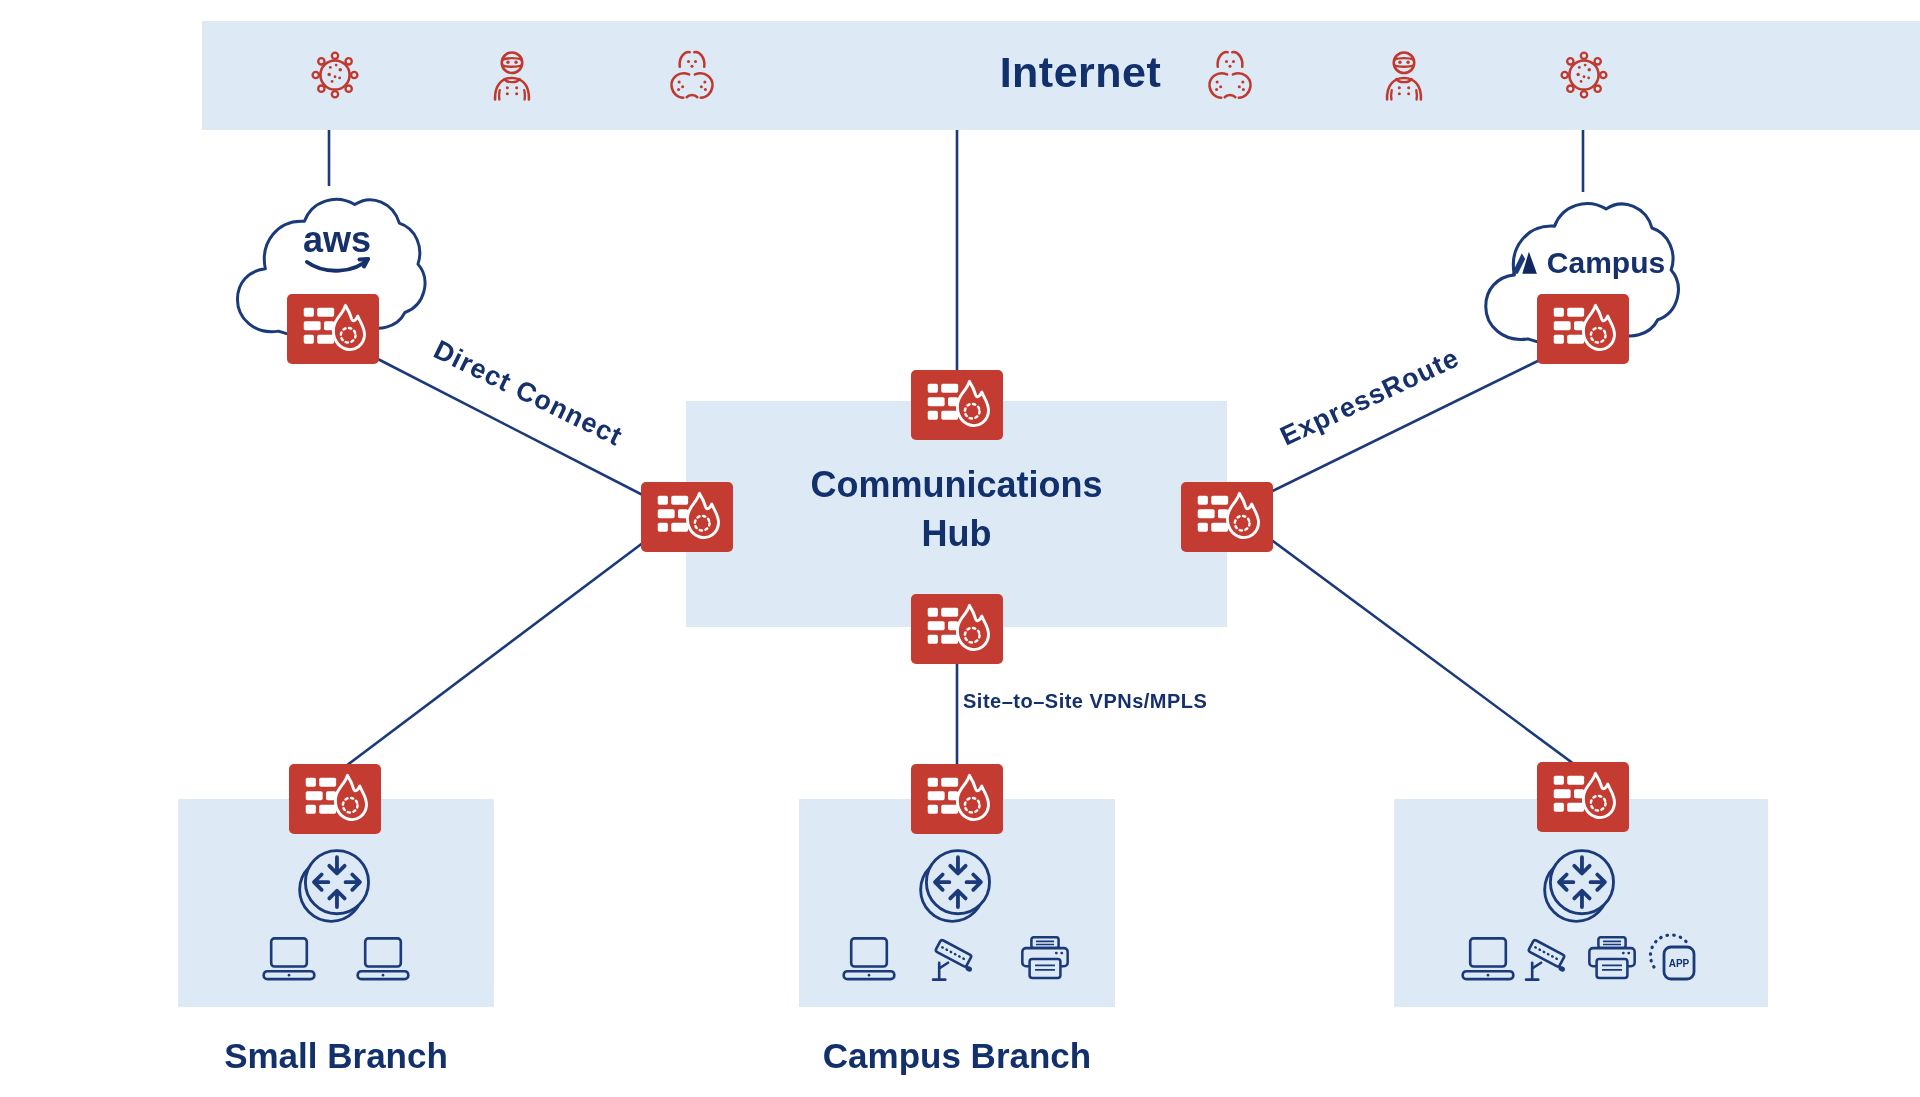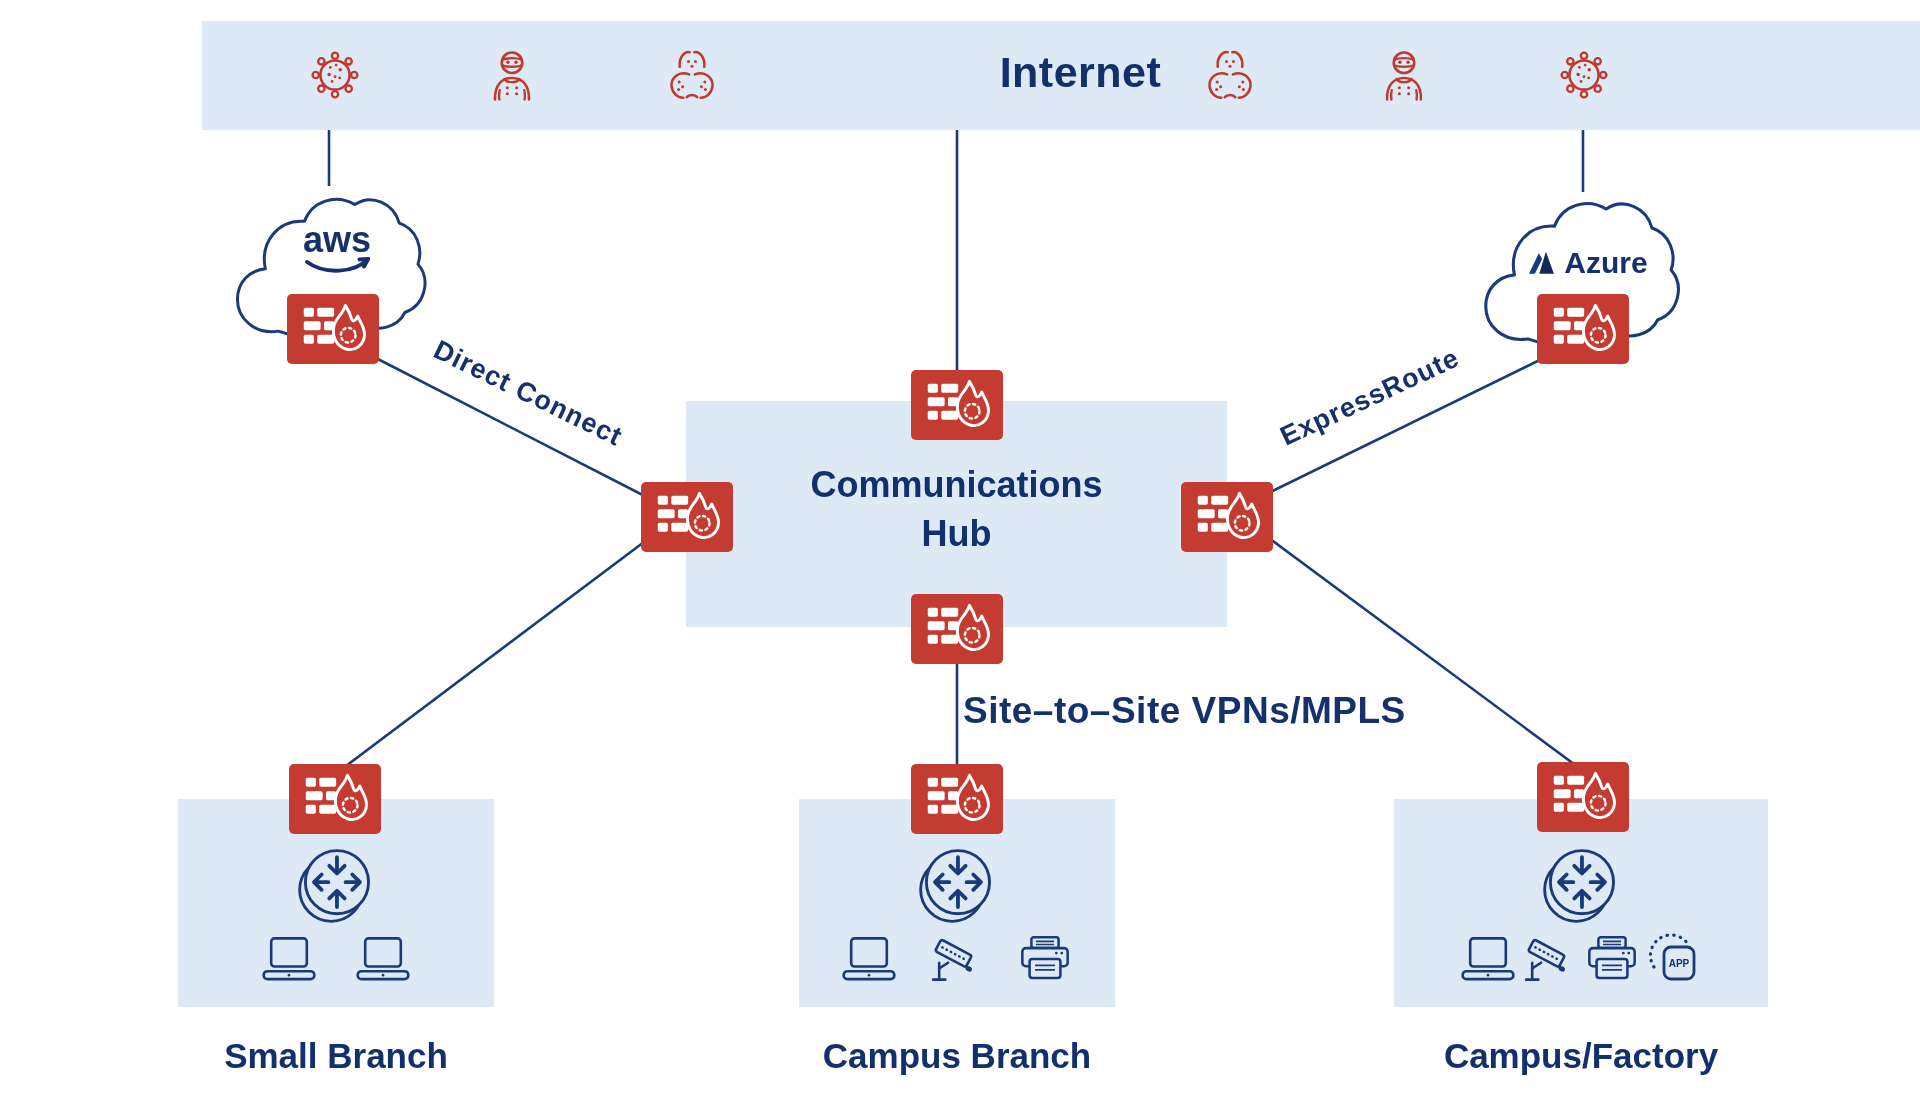--- a/index.html
+++ b/index.html
@@ -26,21 +26,21 @@
   
   .hub-box{left:686px;top:401px;width:541px;height:226px;}
   .hub-label{position:absolute;left:0;right:0;top:60px;display:flex;justify-content:center;z-index:3;}
   .hub-label div{max-width:340px;text-align:center;font-size:36px;line-height:1.35;
       font-weight:700;color:#12306b;}
 
   
   .link-label{position:absolute;z-index:3;font-weight:700;color:#15306b;white-space:nowrap;}
   .lbl-dc{left:408px;top:378px;width:240px;font-size:27px;transform:rotate(26deg);text-align:center;letter-spacing:1px;}
   .lbl-er{left:1255px;top:382px;width:230px;font-size:27px;transform:rotate(-25deg);text-align:center;letter-spacing:1px;}
-  .lbl-s2s{left:963px;top:690px;font-size:37px;letter-spacing:0.5px;}
+  .lbl-s2s{left:963px;top:690px;font-size:20px;letter-spacing:0.5px;}
 
   
   .branch{position:absolute;z-index:1;background:#ddeaf6;}
   .branch .router{position:absolute;left:50%;transform:translateX(-50%);top:42px;width:88px;height:88px;z-index:3;}
   .branch .devices{position:absolute;left:0;right:0;top:132px;display:flex;align-items:center;justify-content:center;z-index:3;}
   .device{width:62px;height:56px;display:flex;align-items:center;justify-content:center;}
   .branch-label{position:absolute;z-index:3;text-align:center;font-size:35px;font-weight:700;color:#12306b;}
 </style>
 </head>
 <body>
@@ -224,21 +224,21 @@
 
   <div class="cloud" style="left:1478px;top:186px;width:220px;height:198px">
     <svg class="shape" width="220" height="172" viewBox="0 0 230 180">
         <use href="#sym-cloud"></use>
       </svg>
     <div class="logo" style="top:60px">
       <svg width="28" height="26" viewBox="0 0 24 24">
         <path d="M0 22 L9 3 L12.2 8.2 L5.4 22 Z" fill="#1b3a7a"></path>
         <path d="M9.5 22 L15.6 1.5 L23 22 Z" fill="#12275e"></path>
       </svg>
-      <span style="font-size:30px;font-weight:600;color:#15306b">Azure</span>
+      <span style="font-size:30px;font-weight:600;color:#15306b">Campus</span>
     </div>
   </div>
 
   <div class="fw" style="left:287px;top:294px">
       <svg viewBox="0 0 64 48">
         <use href="#sym-fw"></use>
       </svg>
     </div>
   <div class="fw" style="left:1537px;top:294px">
       <svg viewBox="0 0 64 48">
@@ -350,15 +350,14 @@
         </span>
       <span class="device">
         <svg width="56" height="56" viewBox="0 0 56 56">
           <path d="M8 36 A20 20 0 1 1 42 13" fill="none" stroke="#1b3a7a" stroke-width="3.2" stroke-dasharray="0.5 6.2" stroke-linecap="round"></path>
           <rect x="18" y="16" width="30" height="32" rx="7" fill="#ddeaf6" stroke="#1b3a7a" stroke-width="2.8"></rect>
           <text x="33" y="36" text-anchor="middle" font-size="10" font-weight="bold" fill="#12306b" font-family="Liberation Sans, sans-serif">APP</text>
         </svg>
       </span>
     </div>
   </div>
-  <div class="branch-label" style="left:1394px;top:1036px;width:374px">Campus/Factory</div>
 
 </div>
 
 </body></html>

